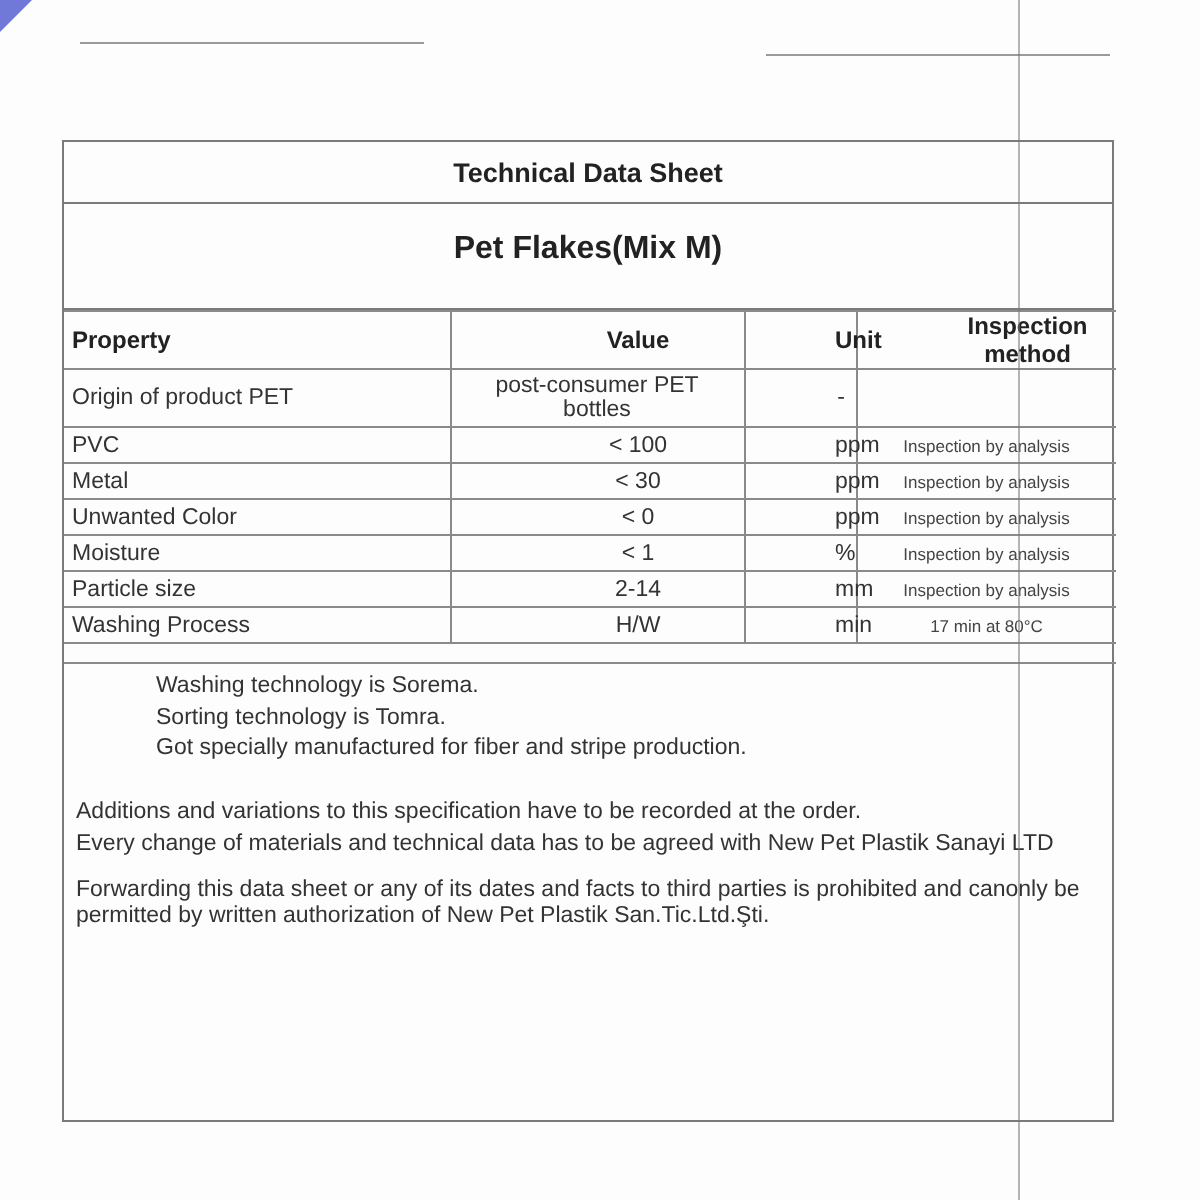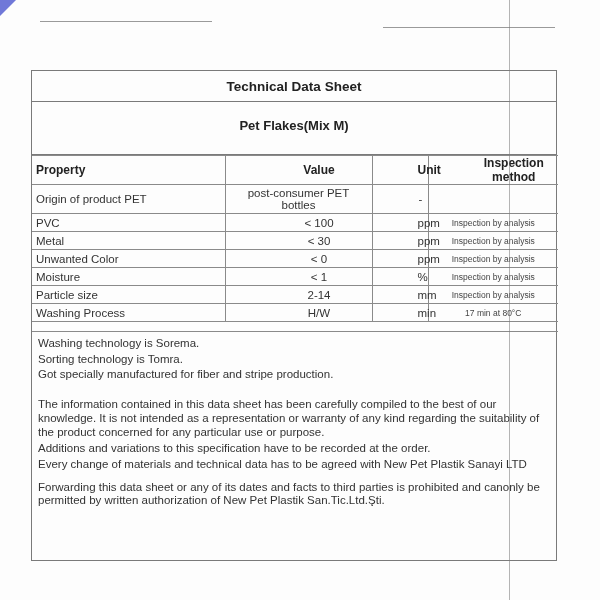--- a/index.html
+++ b/index.html
@@ -26,37 +26,37 @@
     border:1px solid #7a7a7a; box-sizing:border-box;
   }
   .title-row {
     height:30px; border-bottom:1px solid #7a7a7a;
     display:flex; align-items:center; justify-content:center;
     font-weight:bold; font-size:13.5px; color:#222;
   }
   .subtitle-row {
     height:53px; border-bottom:1px solid #7a7a7a;
     display:flex; align-items:center; justify-content:center;
-    font-weight:bold; font-size:13px; color:#222; padding-bottom:6px; box-sizing:border-box;
+    font-weight:bold; font-size:16px; color:#222; padding-bottom:6px; box-sizing:border-box;
   }
   table { border-collapse:collapse; width:100%; table-layout:fixed; }
   td, th {
     border:1px solid #8a8a8a; padding:0 4px; font-size:11.5px; height:17px;
     font-weight:normal; color:#333;
   }
   tr td:first-child, tr th:first-child { border-left:none; }
   tr td:last-child, tr th:last-child { border-right:none; }
   th { font-weight:bold; font-size:12px; height:19px; color:#222; }
   th.prop { text-align:left; }
   td.prop { text-align:left; }
   .c { text-align:center;padding-left:45px; }
   td.method { font-size:8.5px; text-align:center; color:#444; }
   td.val2 { line-height:12px; padding:2px 4px; }
   tr.gap td { height:9px; border-left:none; border-right:none; }
-  .notes { padding:4px 6px 0 6px; font-size:11.5px; line-height:15.5px; color:#333; }
+  .notes { padding:4px 6px 0 6px; font-size:11.5px; line-height:15.5px; color:#333;margin-left:40px; }
   .notes p { margin:0; }
   .spacer { height:14px; }
   .disclaimer { padding:0 6px; font-size:11.5px; line-height:14px; color:#333; }
   .disclaimer p { margin:0; }
   .disclaimer p.sp { margin-top:2px; }
   .forward { padding:10px 6px 0 6px; font-size:11.5px; line-height:13px; color:#333; }
 </style>
 </head>
 <body>
 
@@ -133,18 +133,17 @@
     </tbody>
   </table>
 
   <div class="notes">
     <p>Washing technology is Sorema.</p>
     <p>Sorting technology is Tomra.</p>
     <p>Got specially manufactured for fiber and stripe production.</p>
   </div>
   <div class="spacer"></div>
   <div class="disclaimer">
-    <p>The information contained in this data sheet has been carefully compiled to the best of our knowledge. It is not intended as a representation or warranty of any kind regarding the suitability of the product concerned for any particular use or purpose.</p>
     <p class="sp">Additions and variations to this specification have to be recorded at the order.</p>
     <p class="sp">Every change of materials and technical data has to be agreed with New Pet Plastik Sanayi LTD</p>
   </div>
   <div class="forward">Forwarding this data sheet or any of its dates and facts to third parties is prohibited and canonly be permitted by written authorization of New Pet Plastik San.Tic.Ltd.Şti.</div>
 </div>
 
 </body></html>

